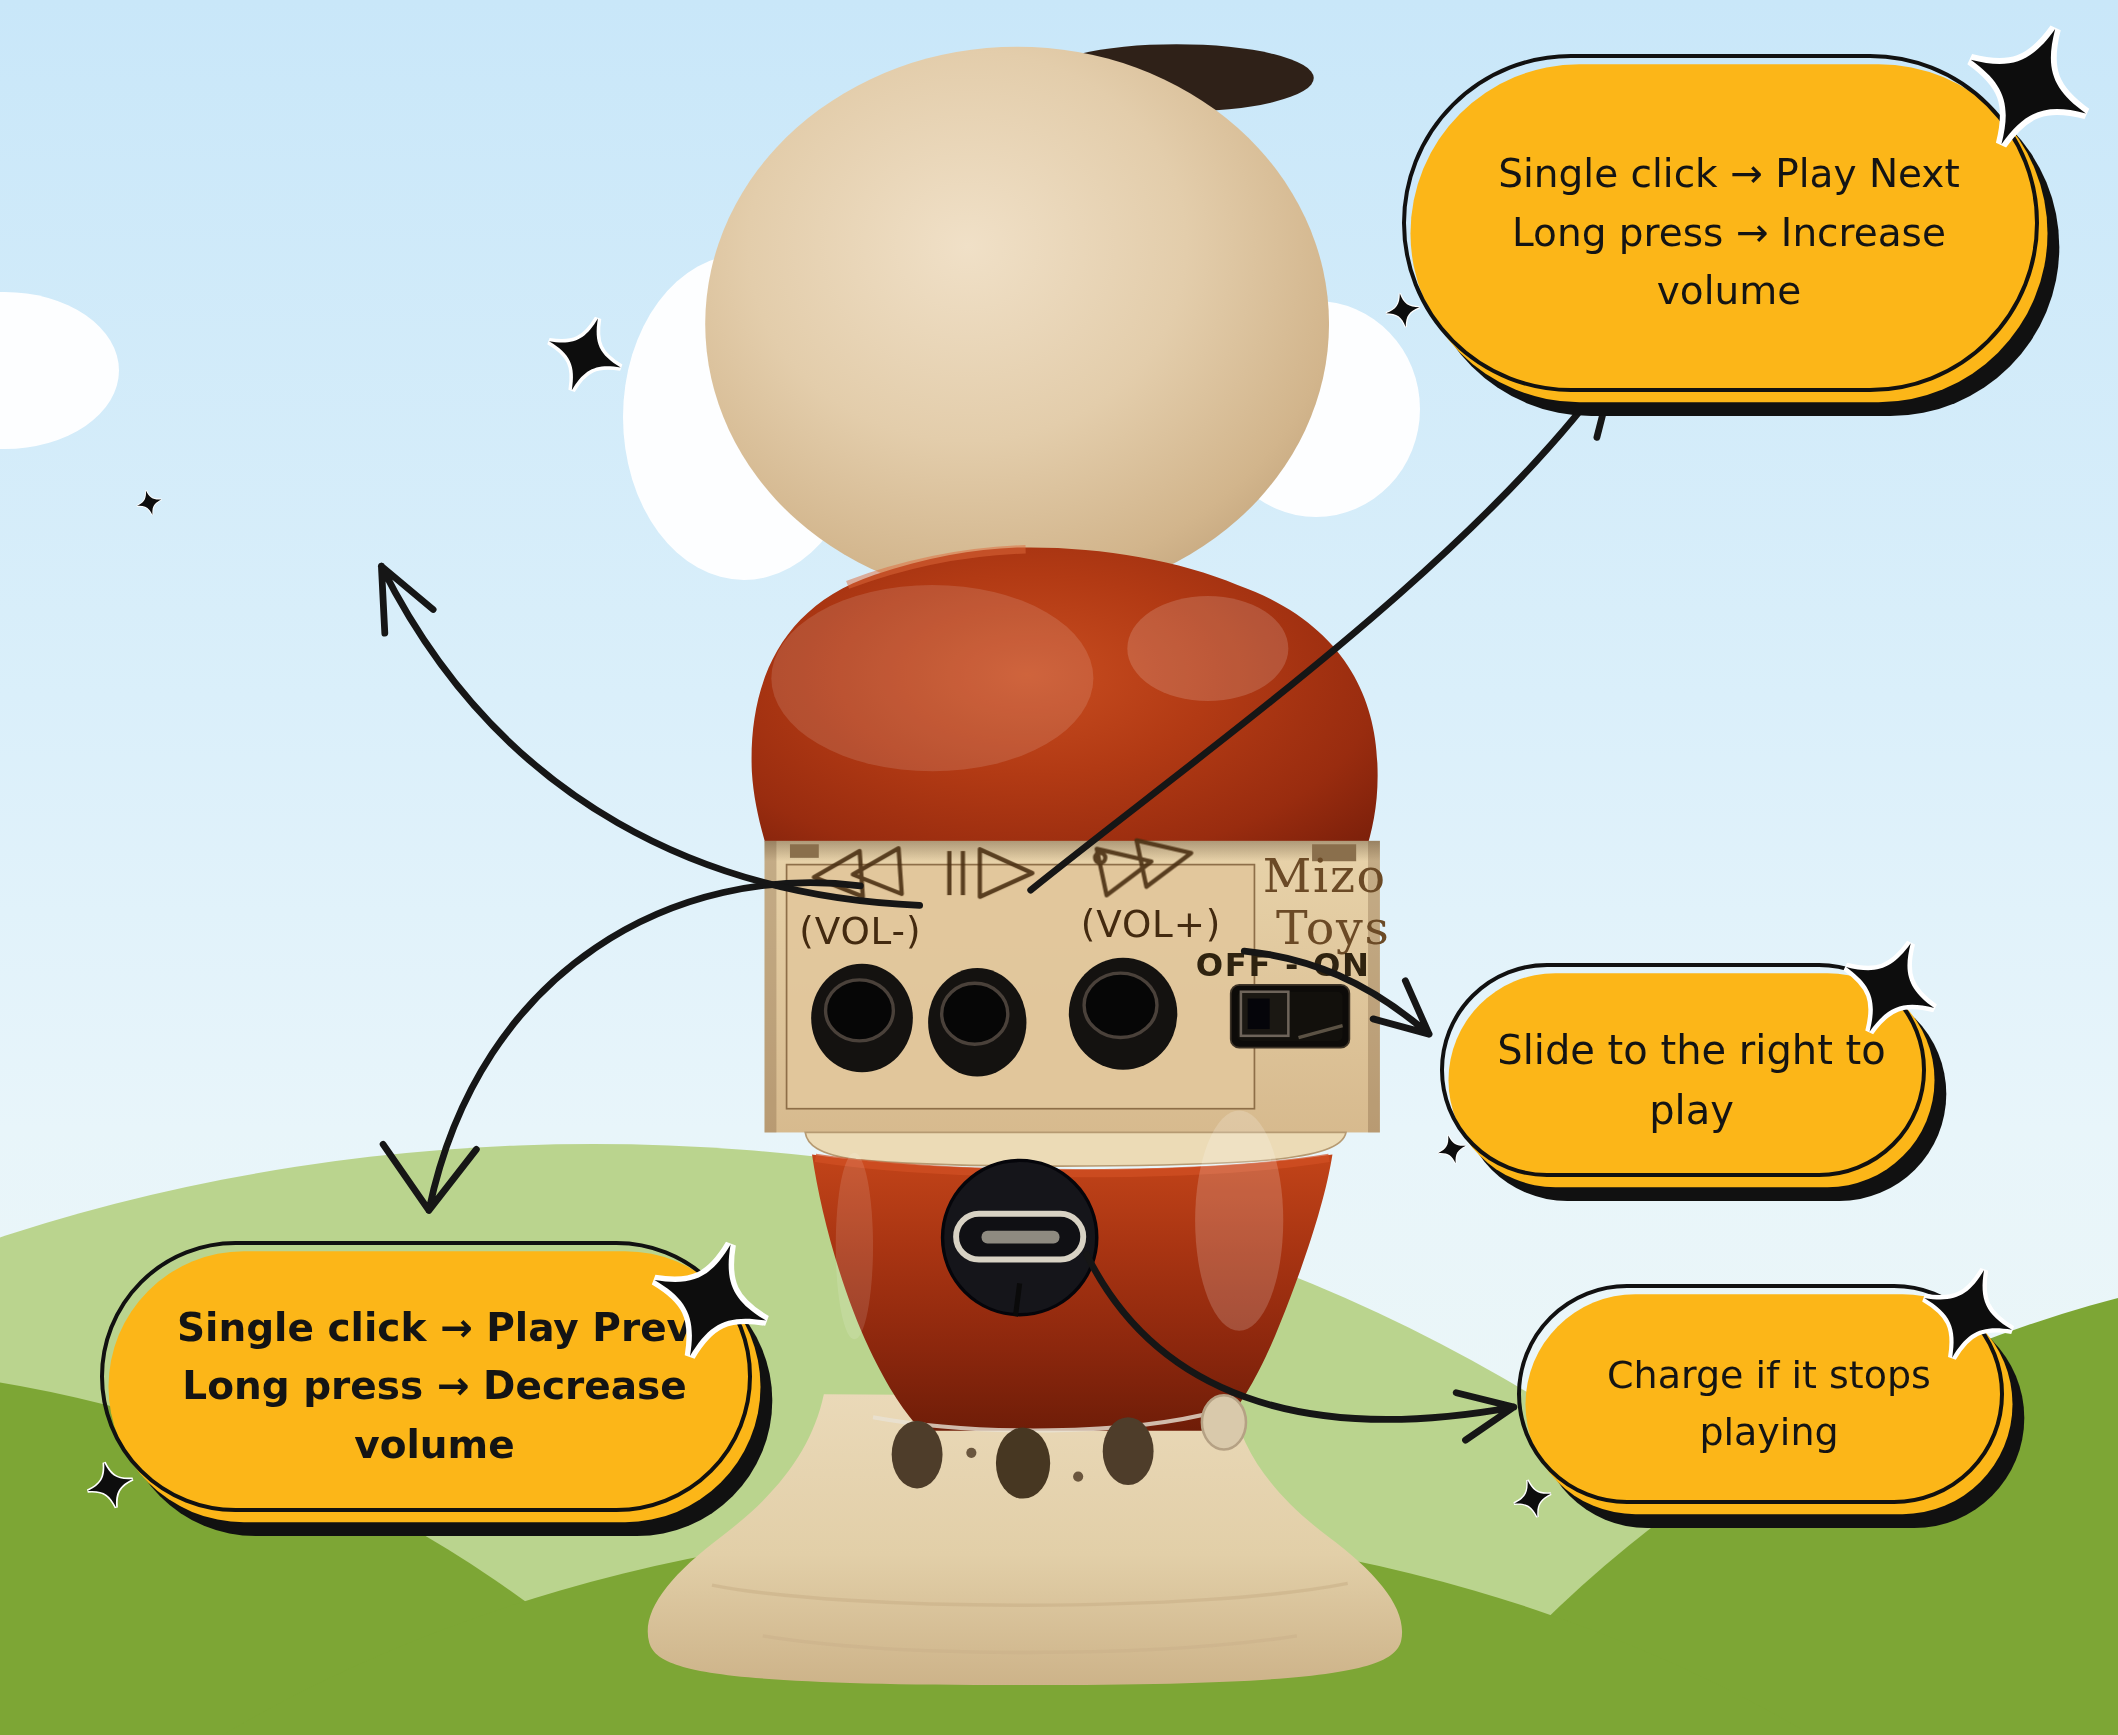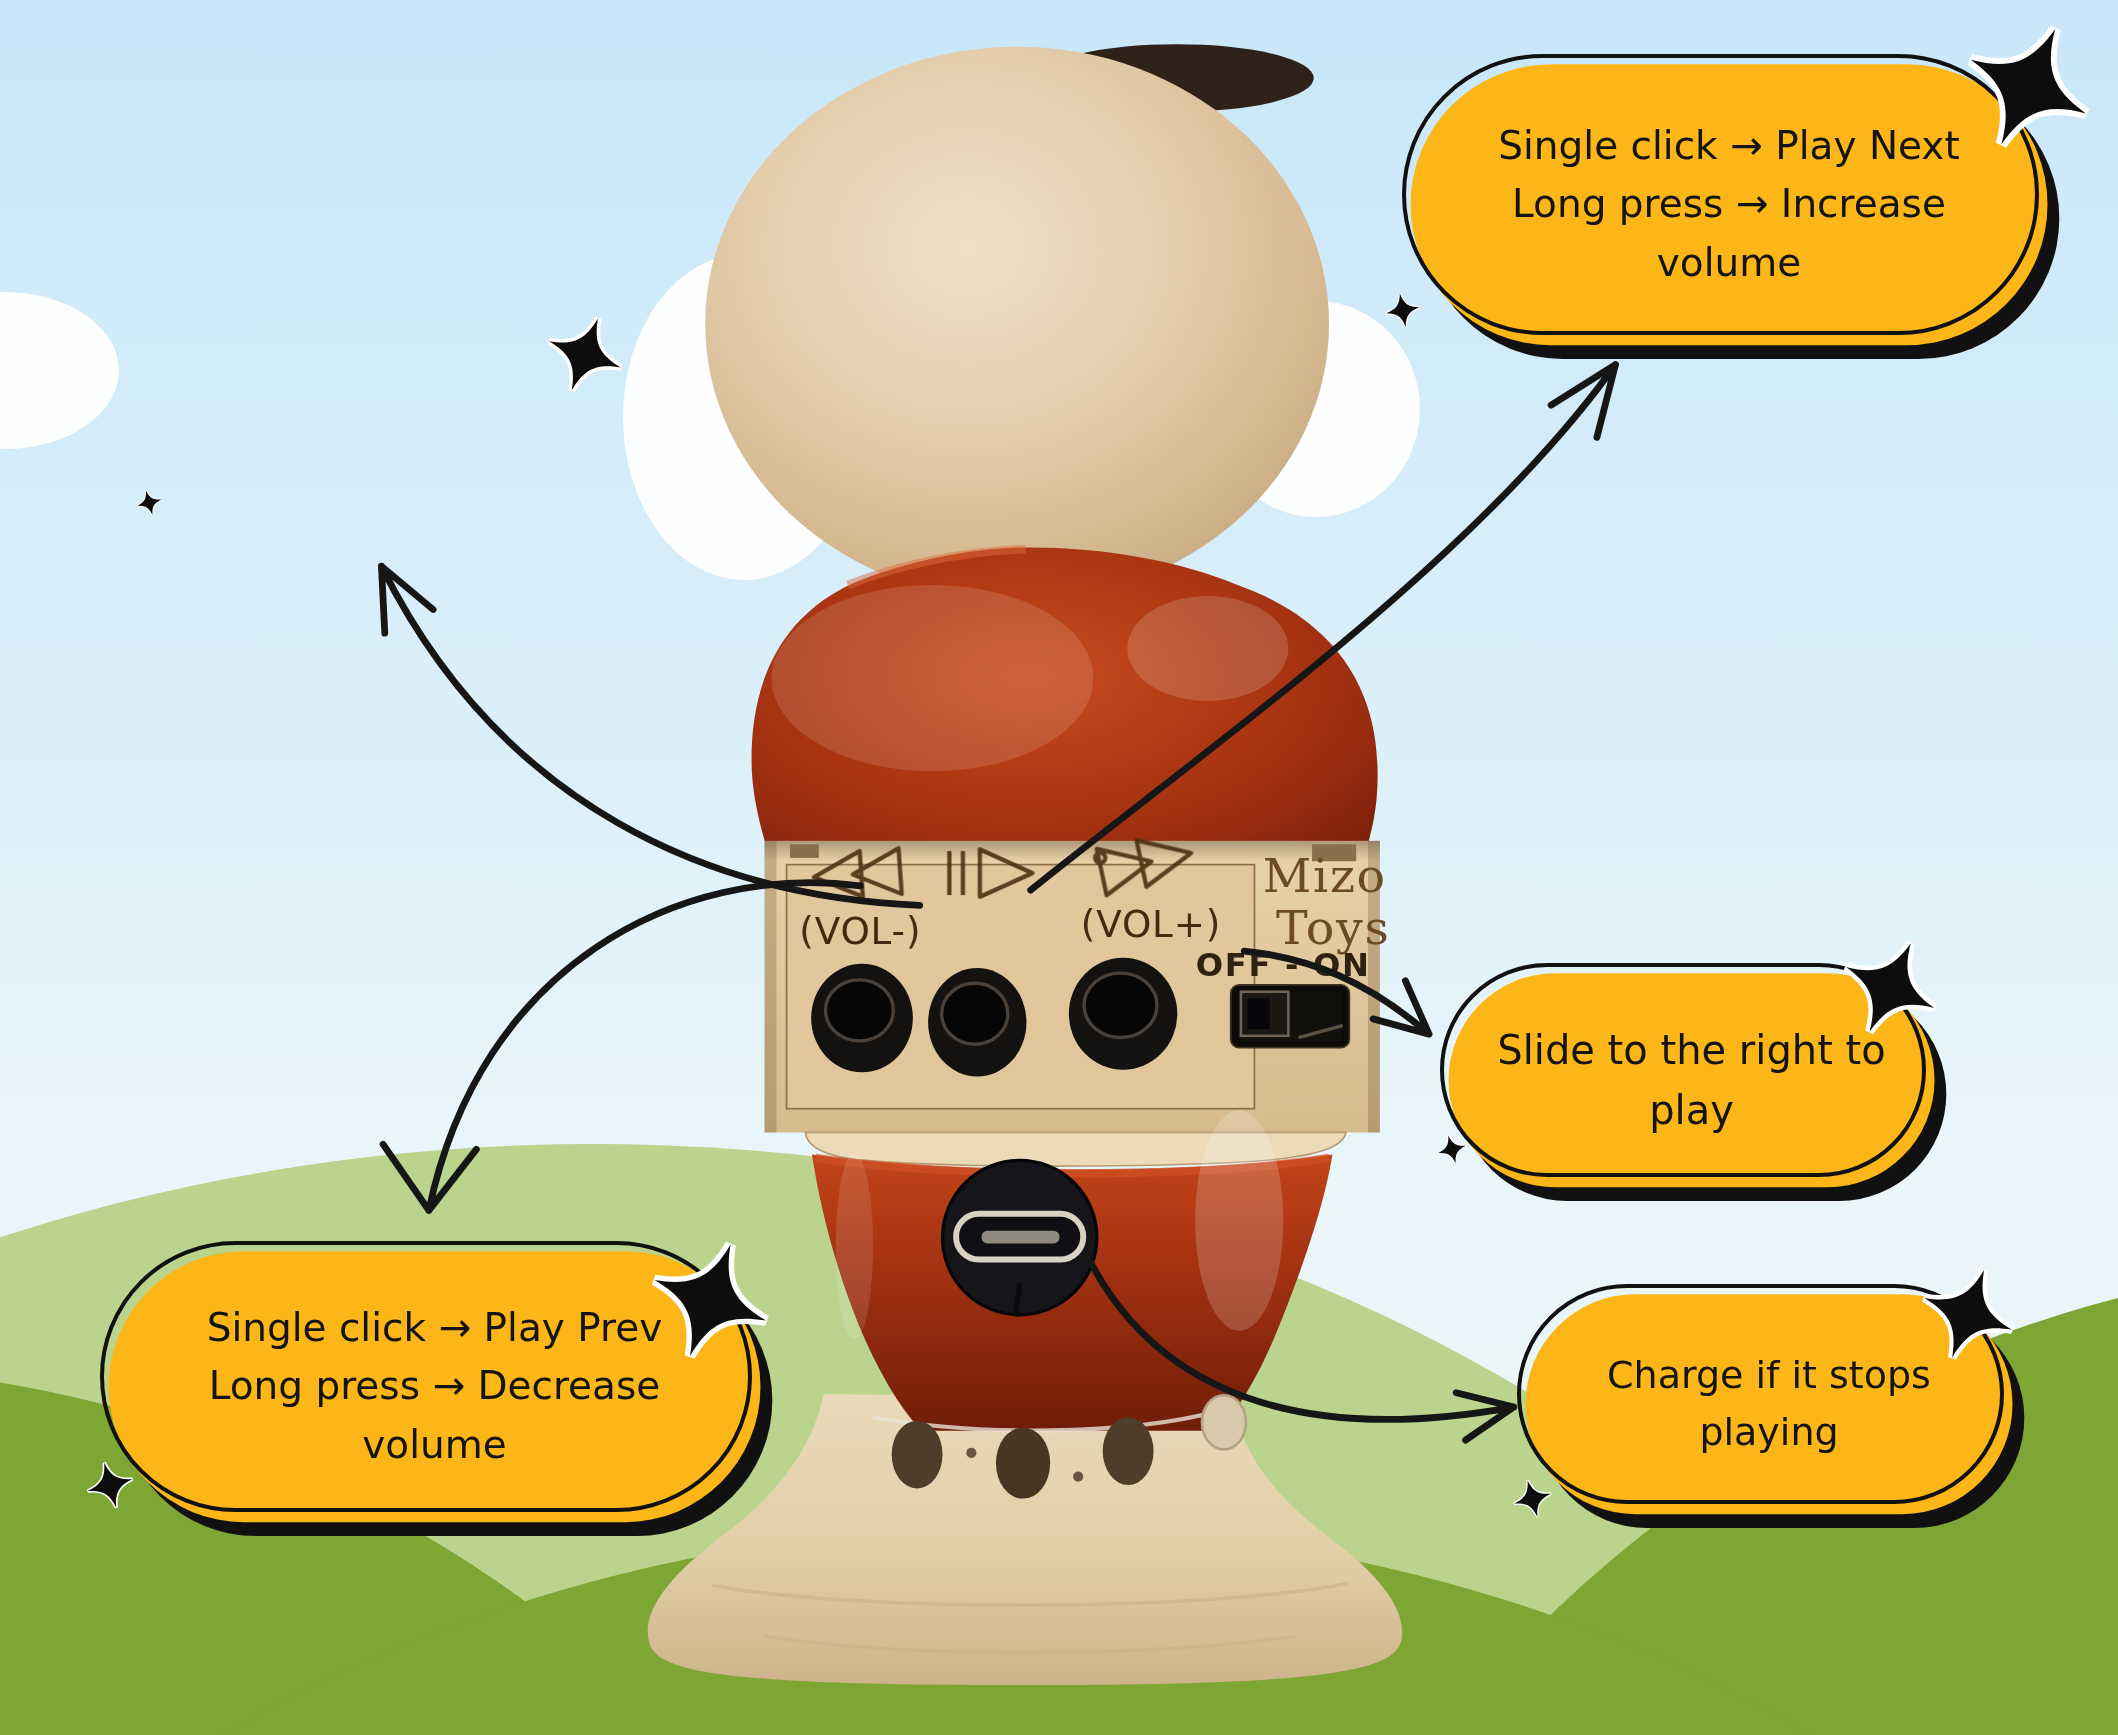--- a/index.html
+++ b/index.html
@@ -172,34 +172,34 @@
     <g stroke="#161616" stroke-width="8" fill="none" stroke-linecap="round" stroke-linejoin="round">
       <path d="M 1015 1045 C 800 1018 566 1140 506 1428 M 506 1428 L 452 1350 M 506 1428 L 562 1356"></path>
       <path d="M 1085 1068 C 840 1058 592 952 450 668 M 450 668 L 511 719 M 450 668 L 454 747"></path>
       <path d="M 1216 1050 C 1430 878 1742 660 1906 430 M 1906 430 L 1884 516 M 1906 430 L 1830 478"></path>
       <path d="M 1468 1122 C 1546 1130 1614 1158 1686 1220 M 1686 1220 L 1620 1202 M 1686 1220 L 1658 1157"></path>
       <path d="M 1282 1480 C 1362 1642 1532 1706 1786 1660 M 1786 1660 L 1729 1699 M 1786 1660 L 1718 1643"></path>
     </g>
   </svg>
 
 
-  <div class="callout" style="left:1402px;top:54px;width:637px;height:281px;">
+  <div class="callout" style="left:1402px;top:54px;width:637px;height:338px;">
     <div class="sh"></div>
     <div class="fl">
       <div class="txt" style="font-size:39px;">Single click → Play Next
 Long press → Increase
 volume</div>
     </div>
     <div class="ol"></div>
   </div>
 
   <div class="callout" style="left:100px;top:1241px;width:652px;height:271px;">
     <div class="sh"></div>
     <div class="fl">
-      <div class="txt" style="font-size:39px;">Single click → Play Prev
+      <div class="txt" style="font-size:39px;font-weight:bold;">Single click → Play Prev
 Long press → Decrease
 volume</div>
     </div>
     <div class="ol"></div>
   </div>
 
   <div class="callout" style="left:1440px;top:963px;width:486px;height:214px;">
     <div class="sh"></div>
     <div class="fl">
       <div class="txt" style="font-size:40px;">Slide to the right to

